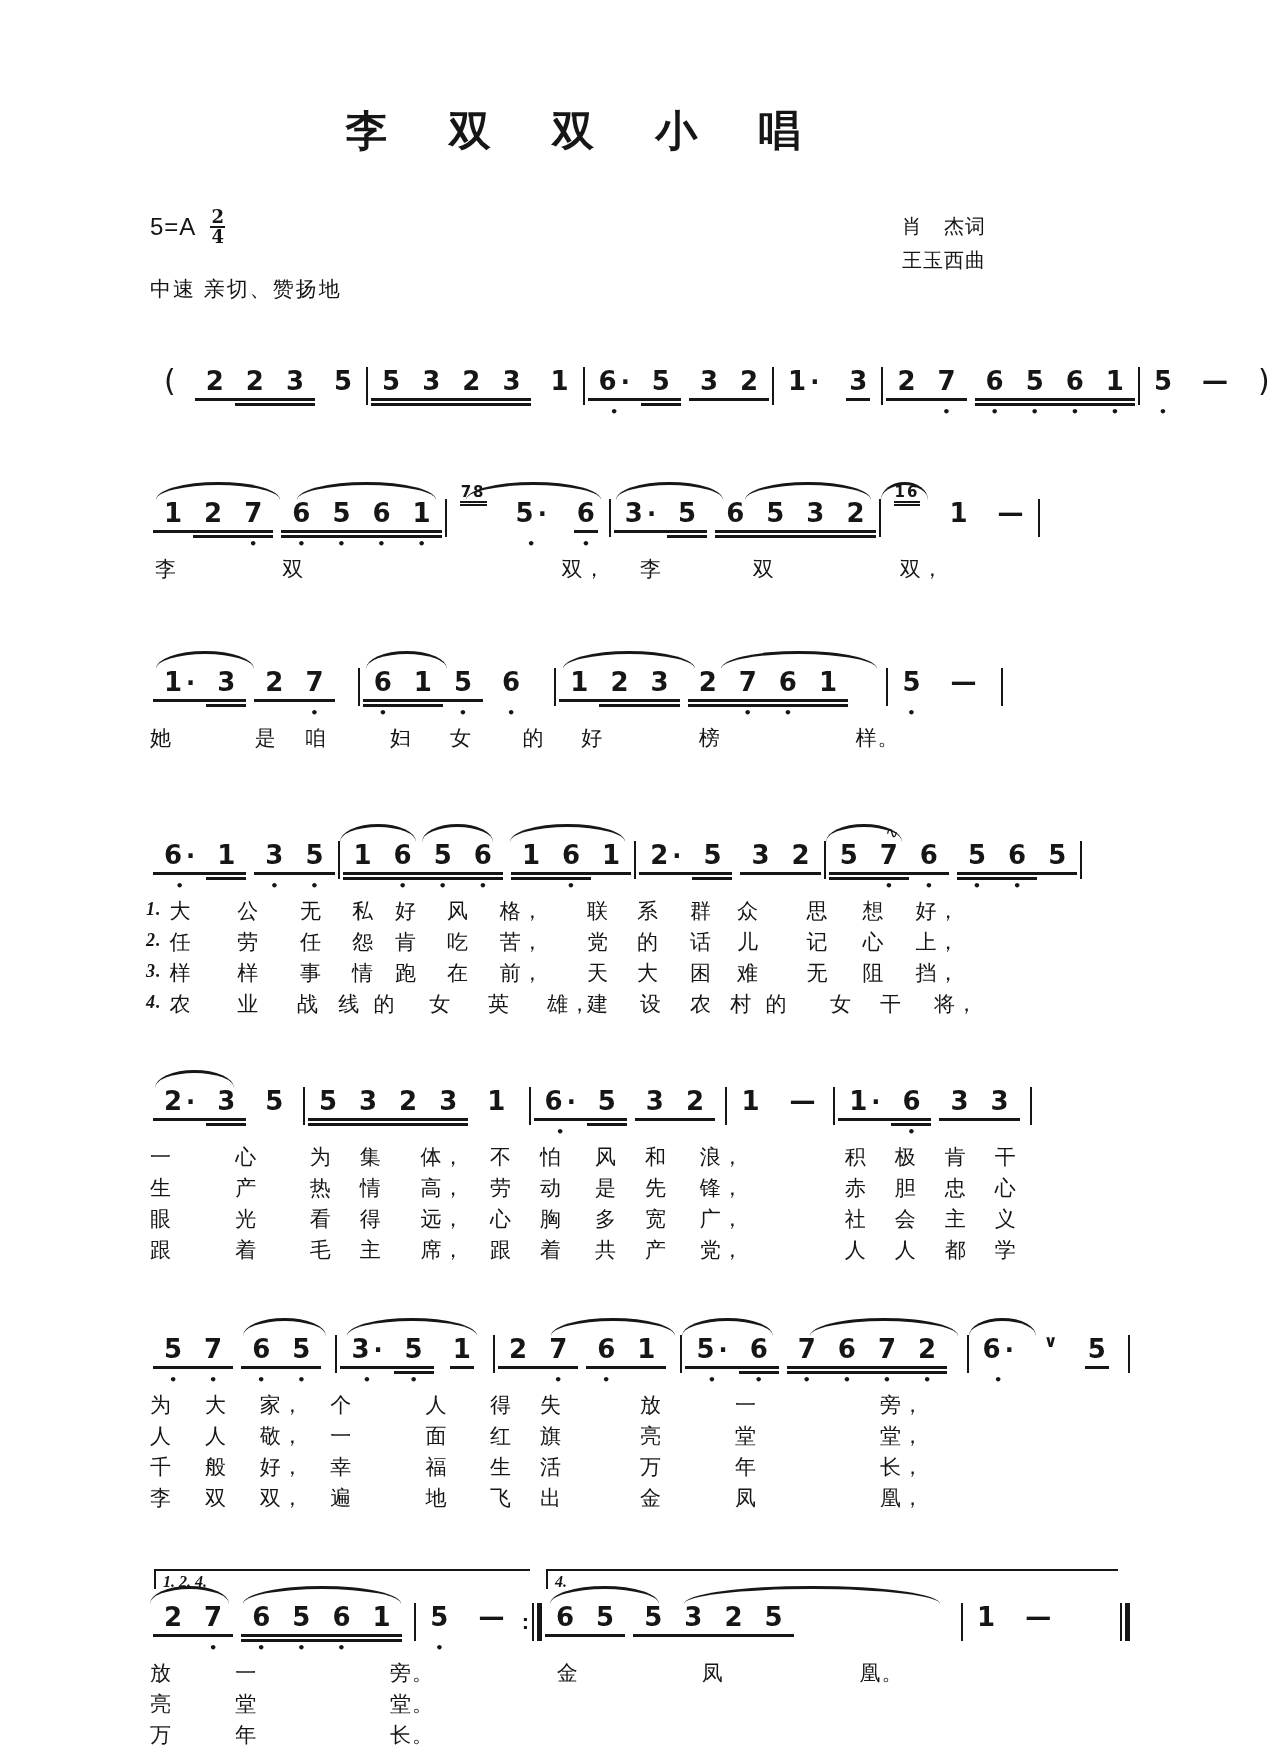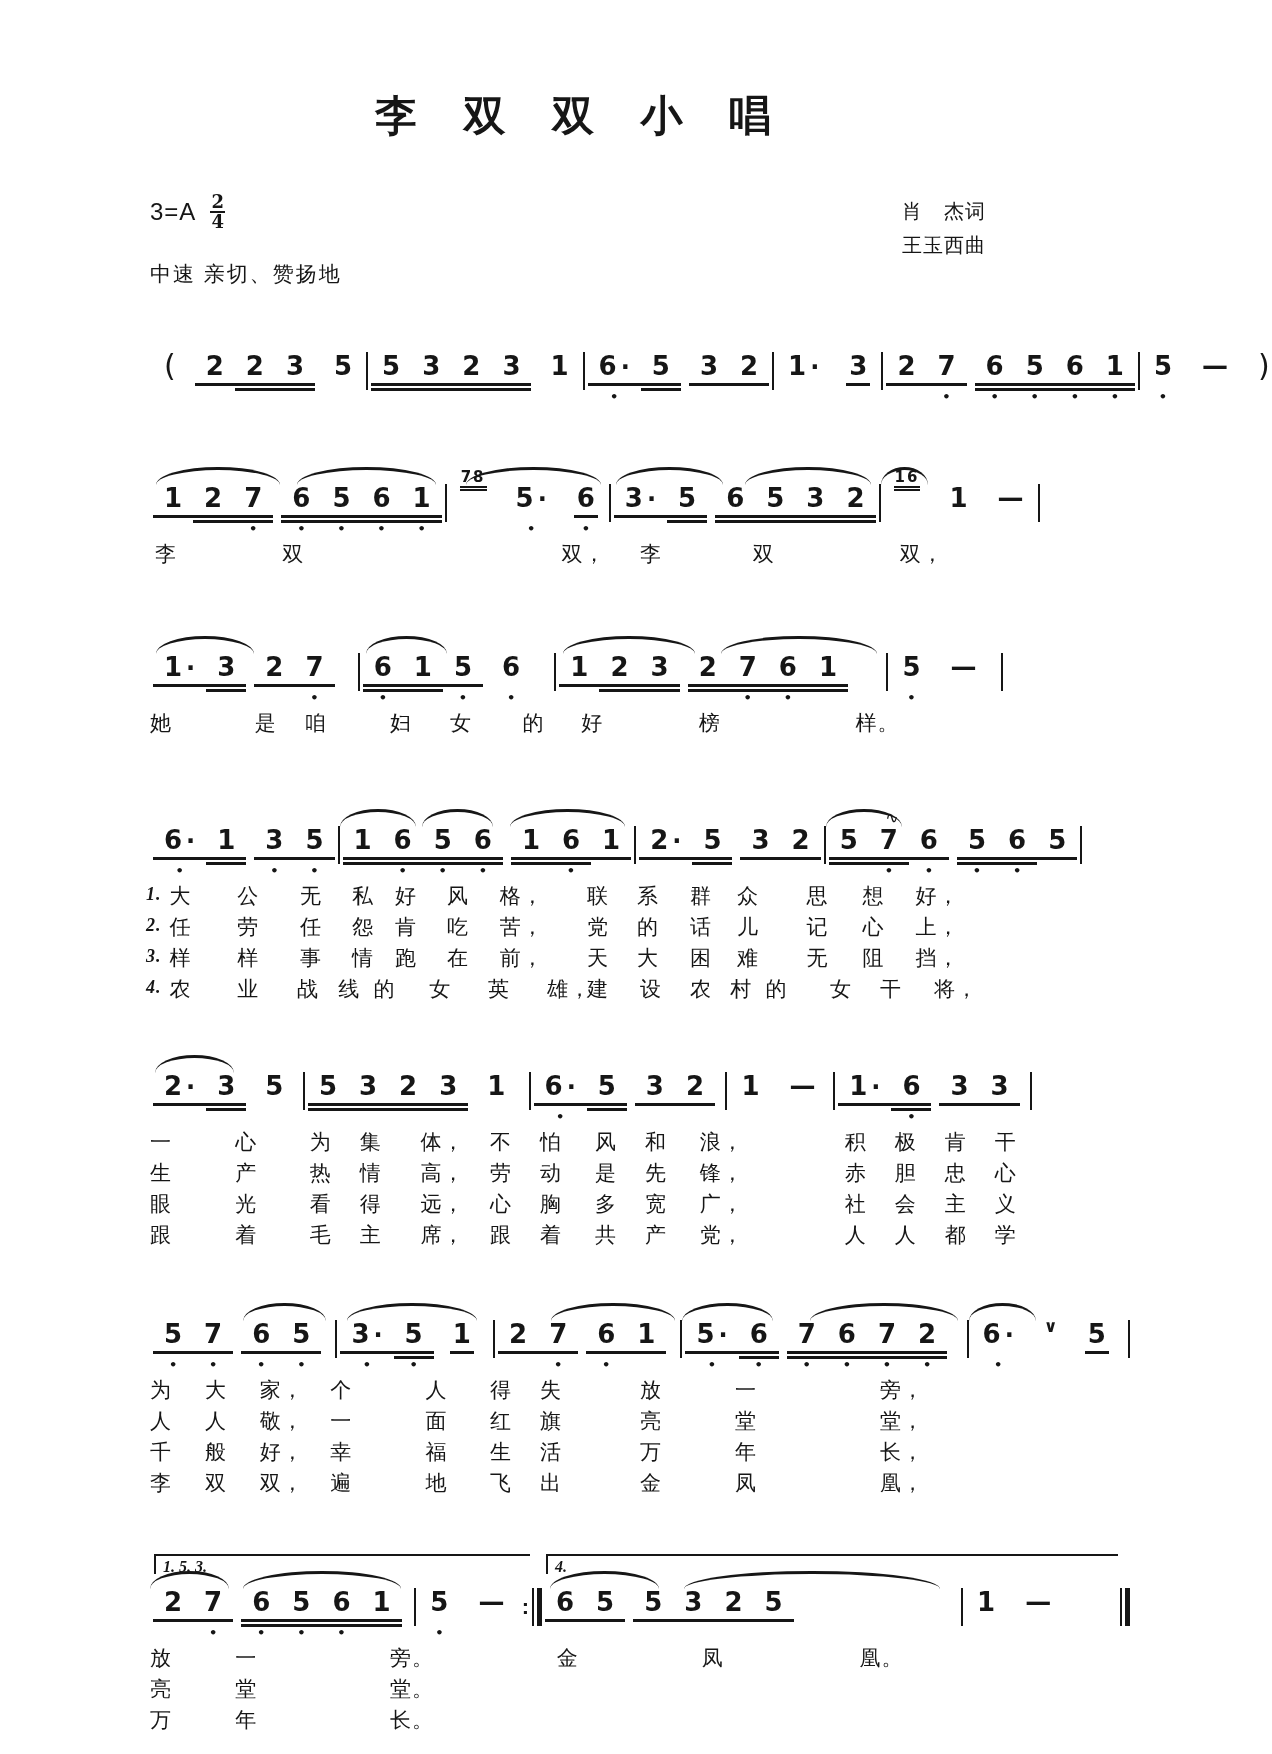--- a/index.html
+++ b/index.html
@@ -2,21 +2,21 @@
 <html><head>
 <meta charset="utf-8">
 <style>
   html,body{margin:0;padding:0;background:#ffffff;}
   body{width:1272px;height:1754px;overflow:hidden;color:#161616;
        font-family:"Liberation Sans","DejaVu Sans",sans-serif;}
   .page{box-sizing:border-box;width:1272px;height:1754px;padding:88px 142px 0 150px;}
 
   
   .title{ text-align:center; font-size:42px; font-weight:700; letter-spacing:18px;
-          margin:0; transform:translateX(-58px); font-family:Liberation Serif, serif;}
+          margin:15px; transform:translateX(-58px); font-family:Liberation Mono, monospace;}
   .meta-row{display:flex;justify-content:space-between;align-items:flex-start;margin-top:50px;}
   .keyline{font-size:24px;font-weight:400;display:flex;align-items:center;}
   .keysig{letter-spacing:1px;}
   .meter{display:inline-flex;flex-direction:column;align-items:center;margin-left:14px;
          font-weight:700;font-size:18px;line-height:16px;font-family:"DejaVu Serif",serif;}
   .meter .fbar{width:15px;height:2px;background:#161616;margin:1px 0;}
   .tempo{margin-top:30px;font-size:21px;letter-spacing:2px;}
   .credits{font-size:20px;line-height:34px;text-align:justify;margin-right:144px;letter-spacing:1px;}
 
   
@@ -67,21 +67,21 @@
 </style>
 </head>
 <body>
 
 <div class="page">
   <h1 class="title">李 双 双 小 唱</h1>
 
   <div class="meta-row">
     <div>
       <div class="keyline">
-        <span class="keysig">3=A</span>
+        <span class="keysig">5=A</span>
         <span class="meter">
           <span>2</span>
           <span class="fbar"></span>
           <span>4</span>
         </span>
       </div>
       <div class="tempo">中速 亲切、赞扬地</div>
     </div>
     <div class="credits">
       <div>肖　杰词</div>
@@ -1231,21 +1231,21 @@
             <span class="syl" style="left: 50%;">金</span>
             <span class="syl" style="left: 59.7%;">凤</span>
             <span class="syl" style="left: 74.5%;">凰，</span>
           </div>
         </div>
       </div>
       <div class="system sys-volta" style="margin-top: 40px;">
         <div class="staff" style="width: 100%;">
           <div class="section" style="flex: 0 0 40%;">
             <div class="volta">
-              <span>1. 5. 3.</span>
+              <span>1. 2. 4.</span>
             </div>
             <div class="measure" style="flex-grow: 6;">
               <span class="group">
                 <span class="note ing">
                   <span class="dg">2</span>
                   <span class="ln on"></span>
                   <span class="ln"></span>
                   <span class="bd">&nbsp;</span>
                 </span>
                 <span class="note ing">

